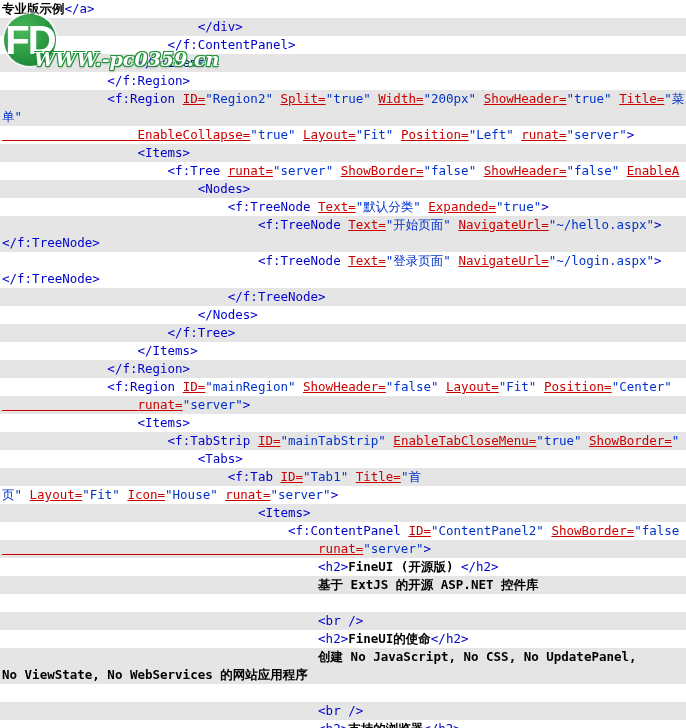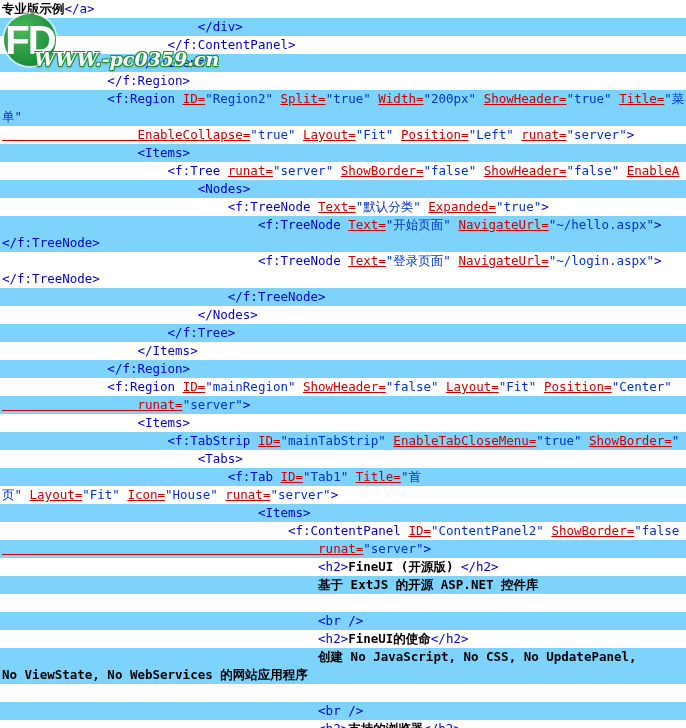--- a/index.html
+++ b/index.html
@@ -25,21 +25,21 @@
     line-height: 18px;
     white-space: pre-wrap;
     word-break: break-all;
     color: #000000;
   }
   .line {
     min-height: 18px;
     padding-left: 2px;
   }
   .line.alt {
-    background: #7dd3fc;
+    background: #e5e5e5;
   }
   .tag   { color: #0000cc; }
   .attr  { color: #cc0000; text-decoration: underline; }
   .val   { color: #0033cc; }
   .txt   { color: #000000; font-weight: bold; }
 
   
   #watermark {
     position: absolute;
     left: 0;

